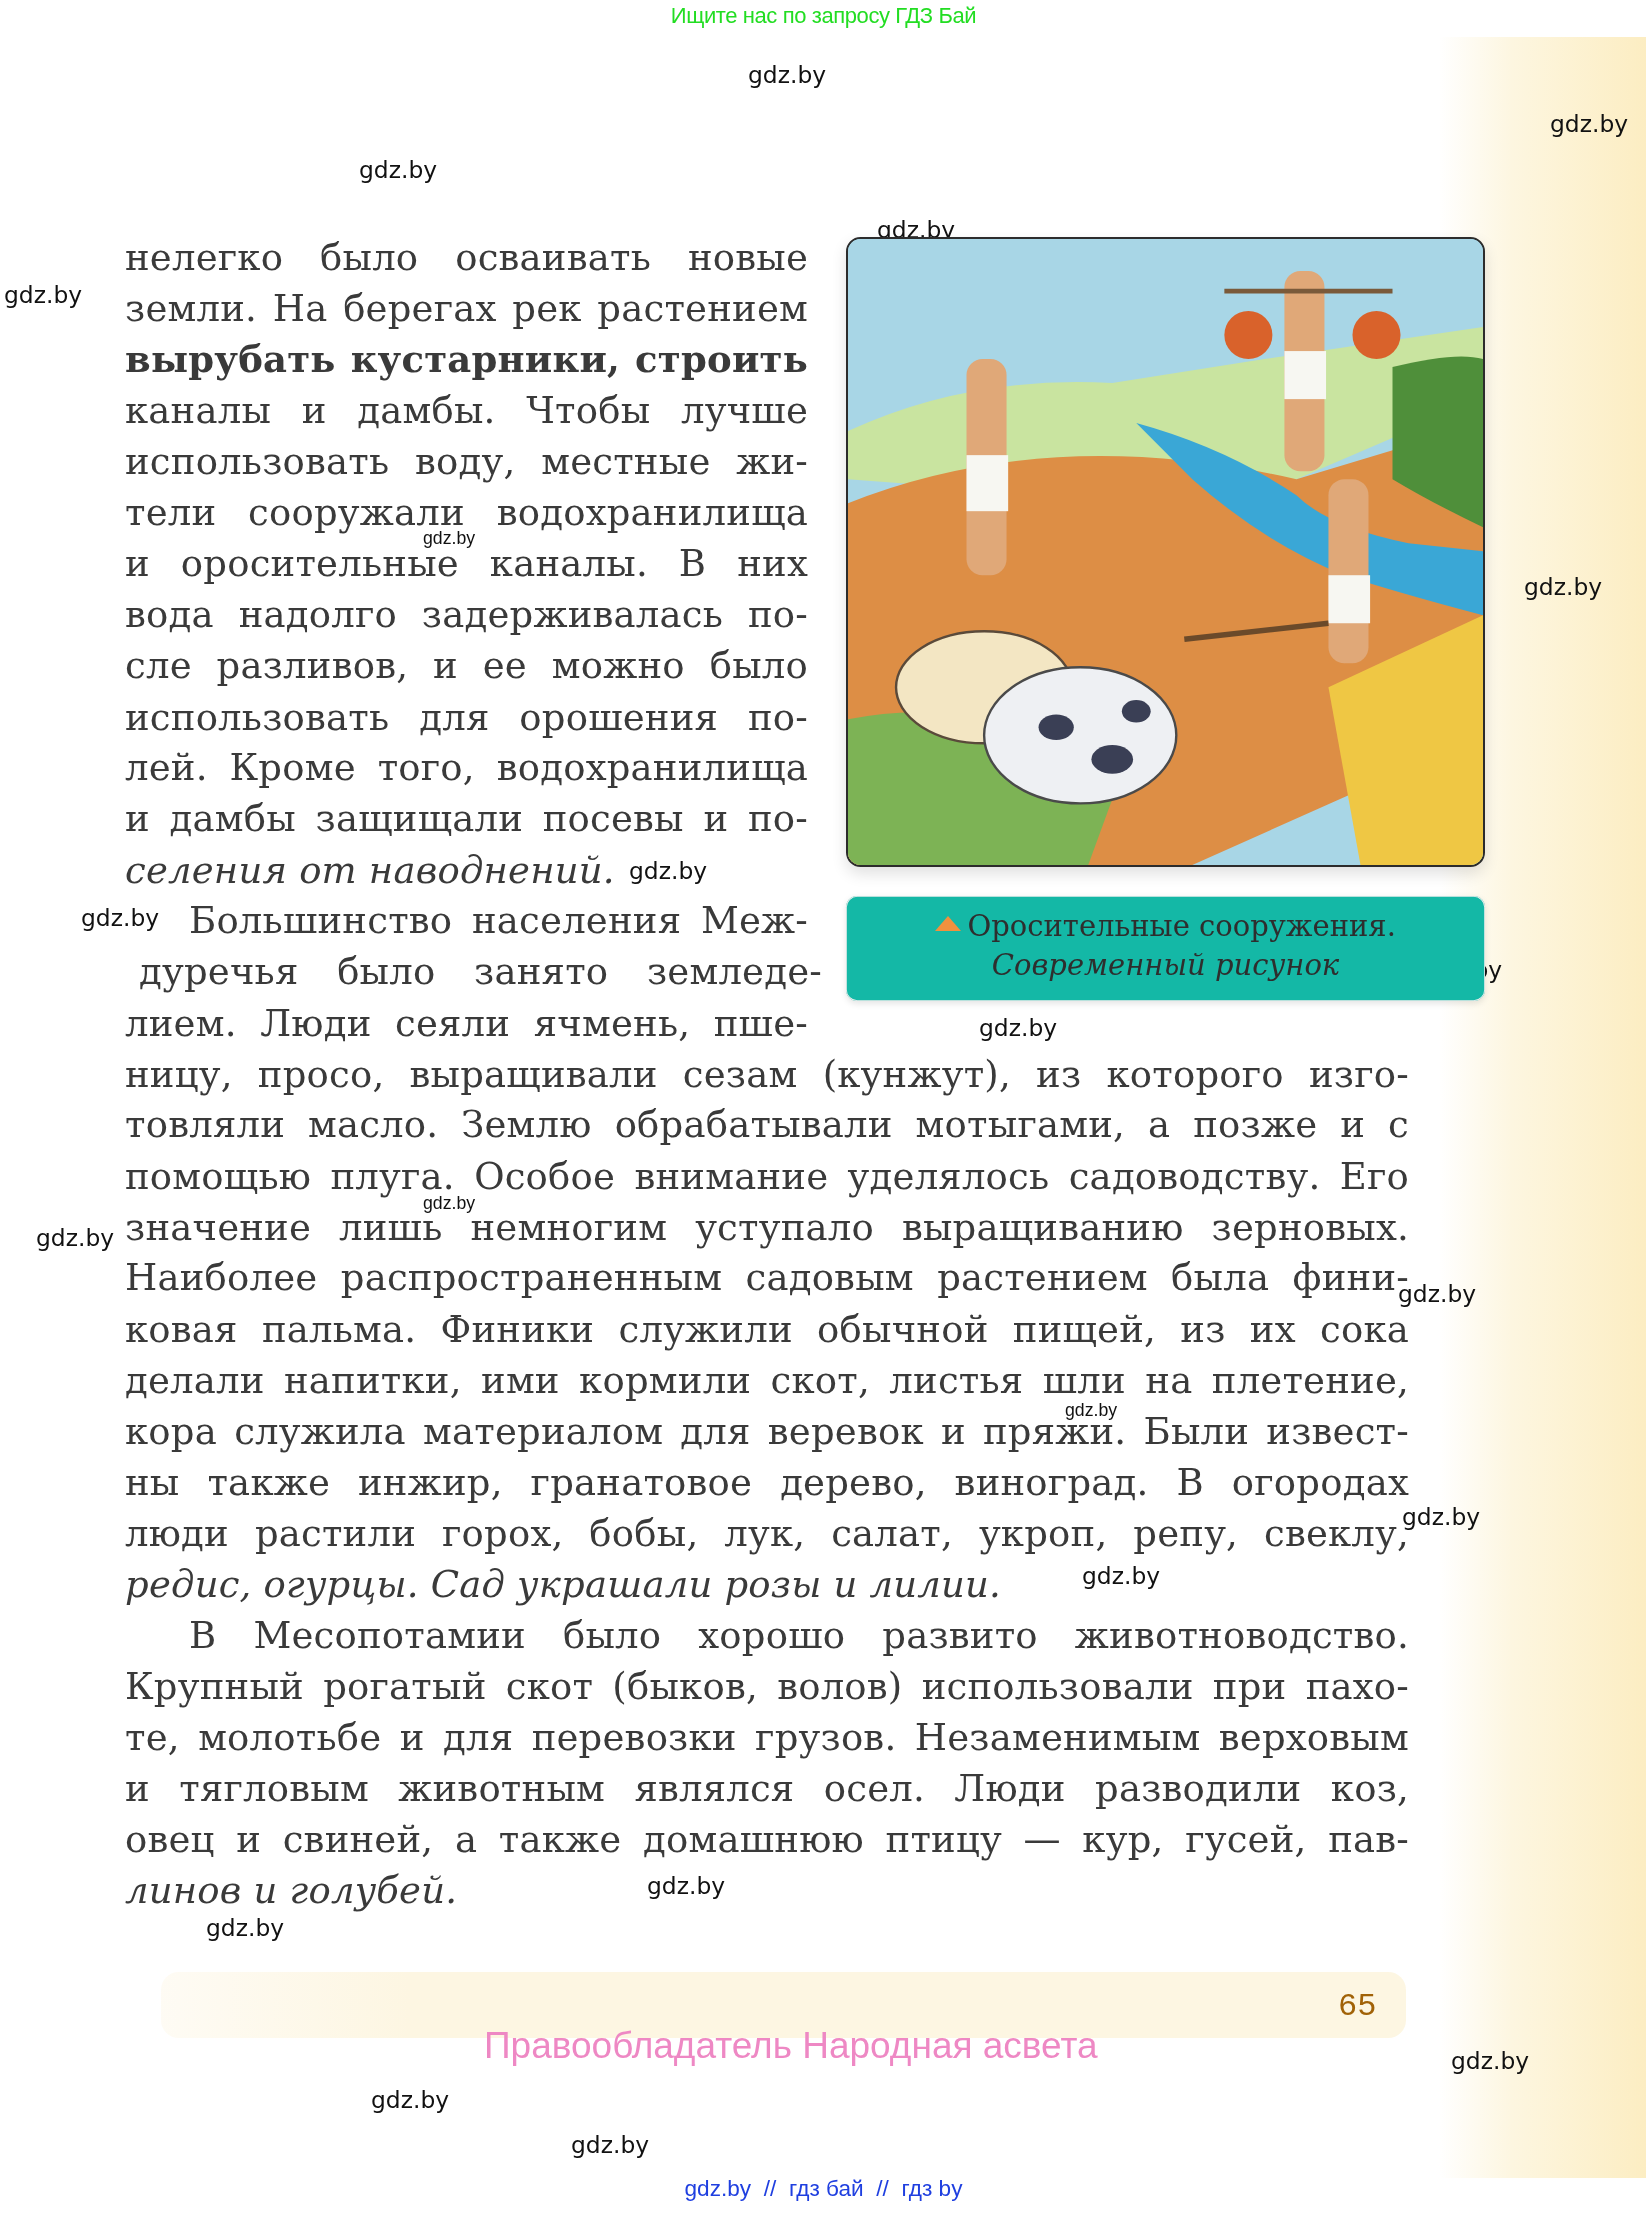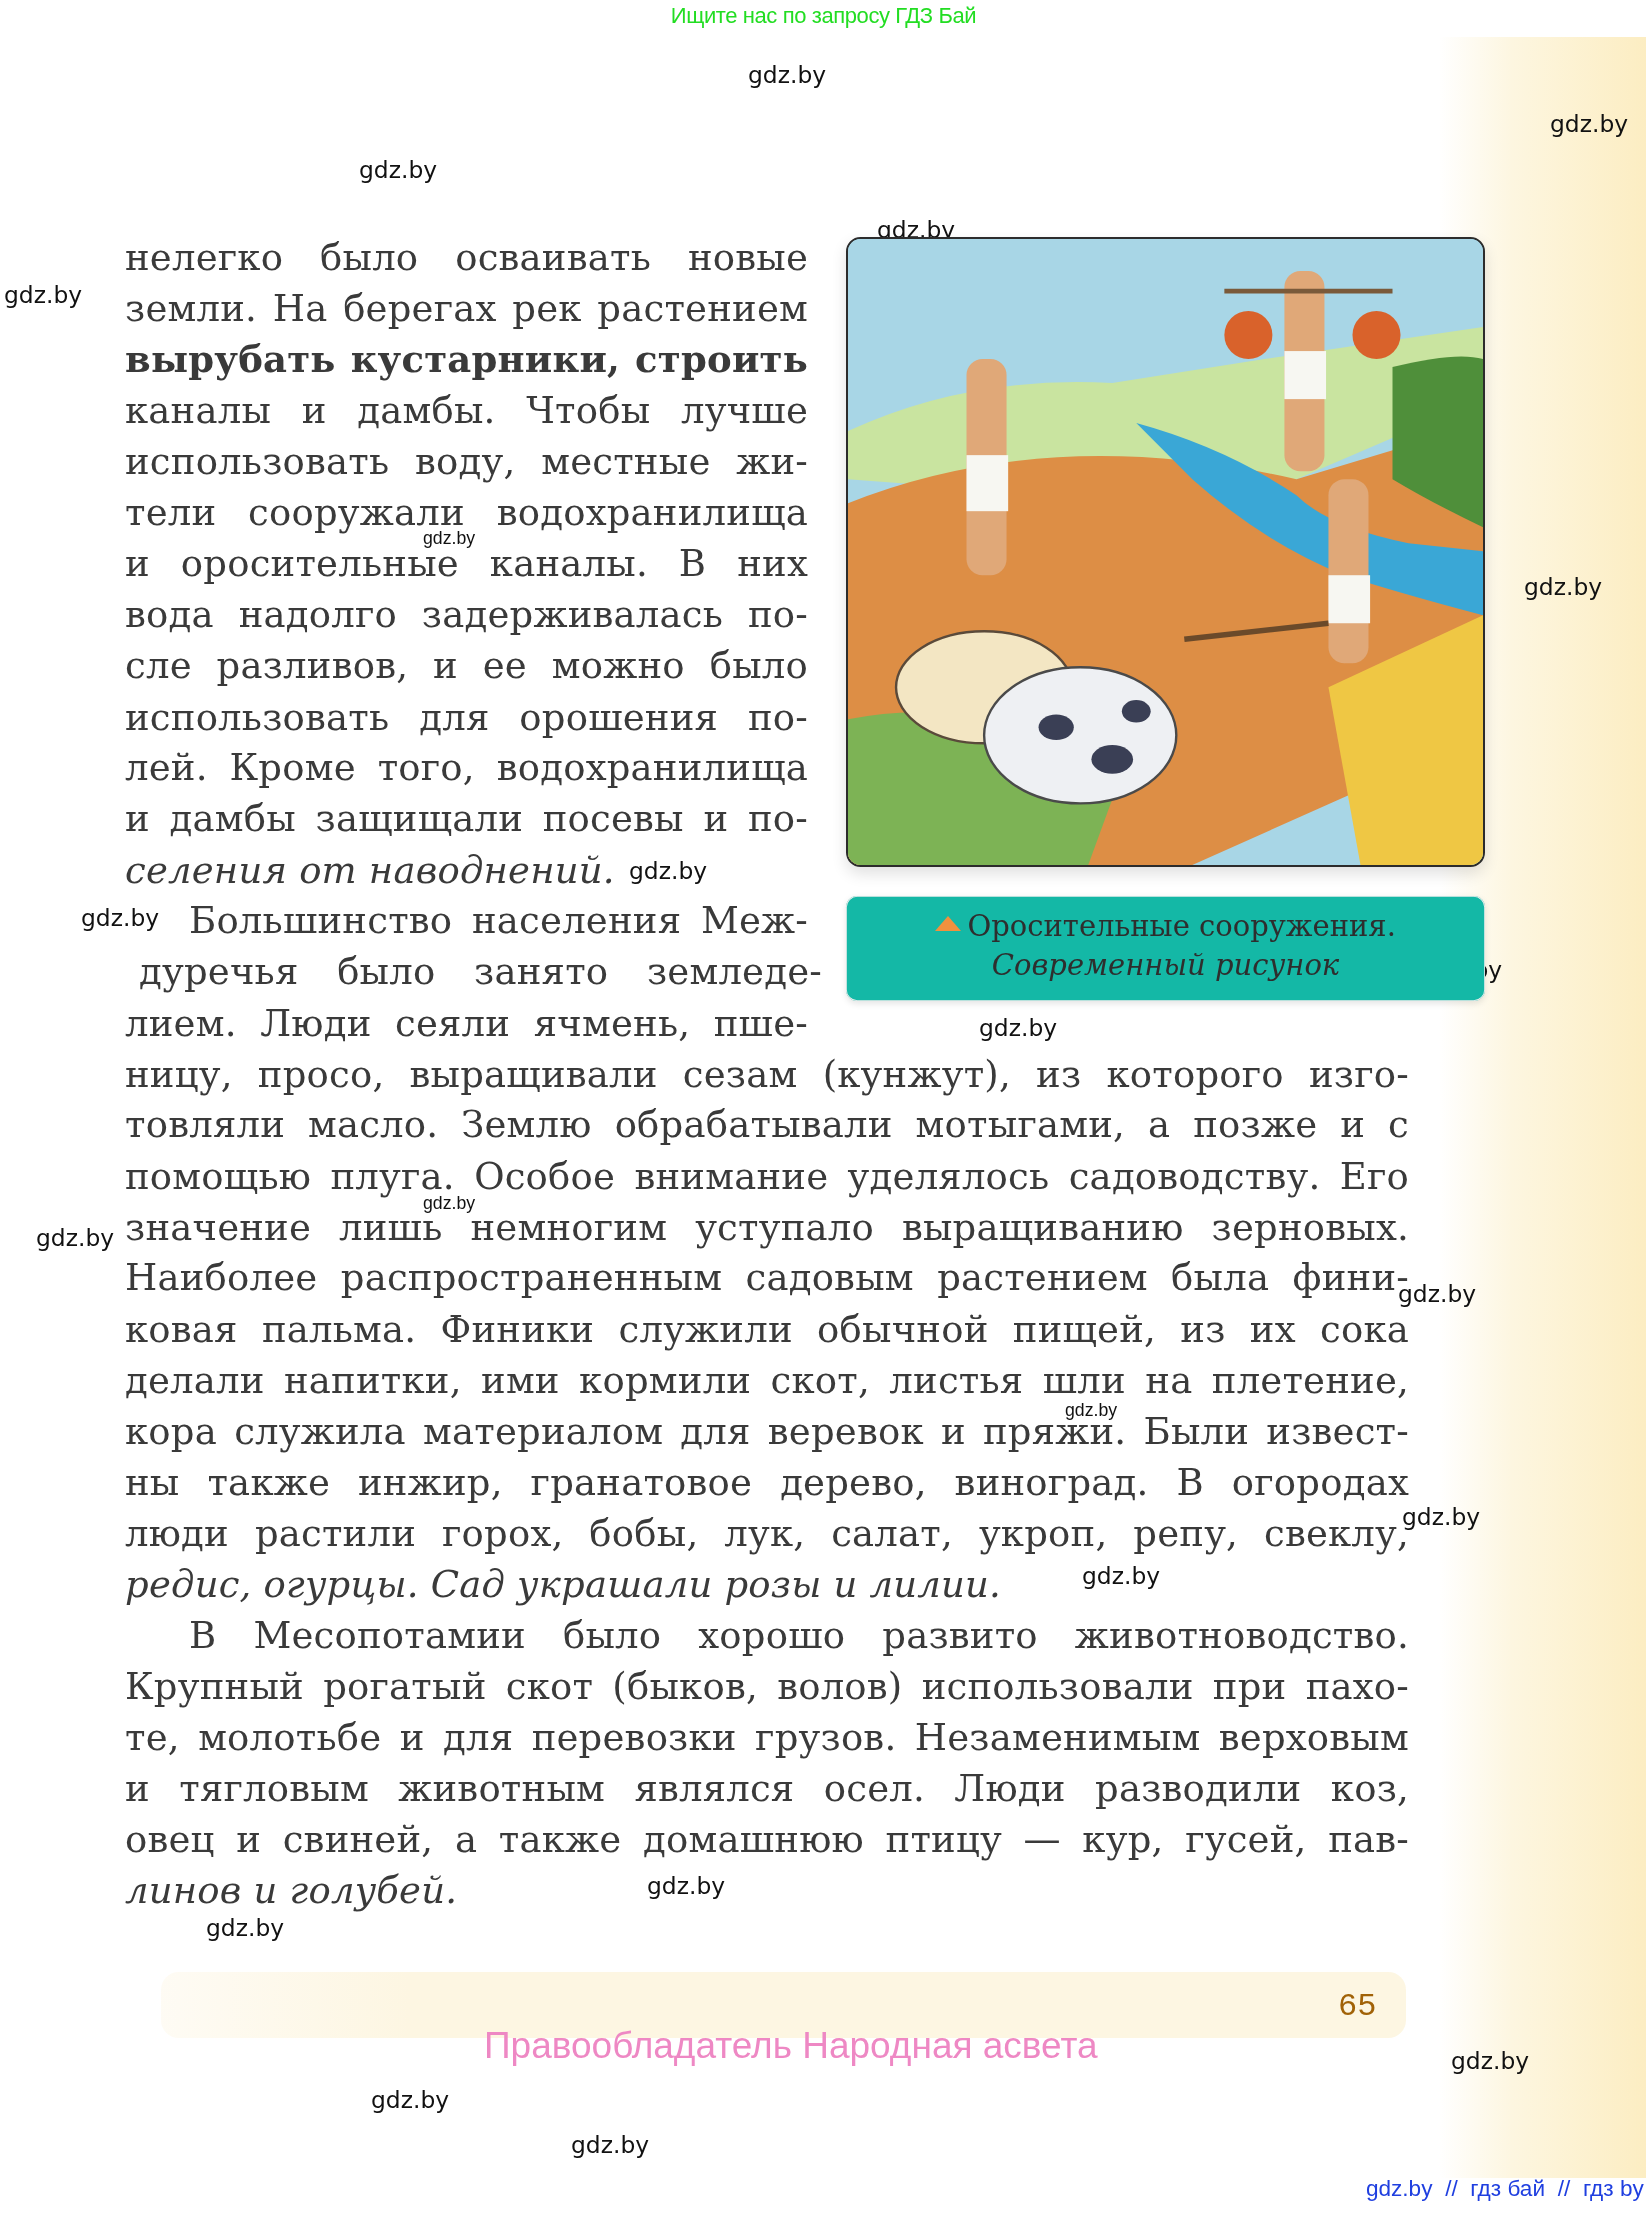--- a/index.html
+++ b/index.html
@@ -57,21 +57,21 @@
   }
   .page-num {
     position: absolute; left: 1338px; top: 1988px; font-family: Liberation Mono, monospace;
     font-size: 32px; color: #a16207;
   }
   .copyright {
     position: absolute; left: 484px; top: 2025px; font-family: "Liberation Sans", sans-serif;
     font-size: 37px; color: #ee88c4; letter-spacing: 0;
   }
   .bottom-links {
-    position: absolute; top: 2176px; left: 0; width: 1647px; text-align: right;
+    position: absolute; top: 2176px; left: 0; width: 1647px; text-align: center;
     font-family: "Liberation Sans", sans-serif; font-size: 22.6px; color: #1f3fe0;
   }
   .bottom-links span { margin: 0 3.2px; }
 </style>
 </head>
 <body>
 
 <div class="side-band"></div>
 
 <div class="top-banner">Ищите нас по запросу ГДЗ Бай</div>

